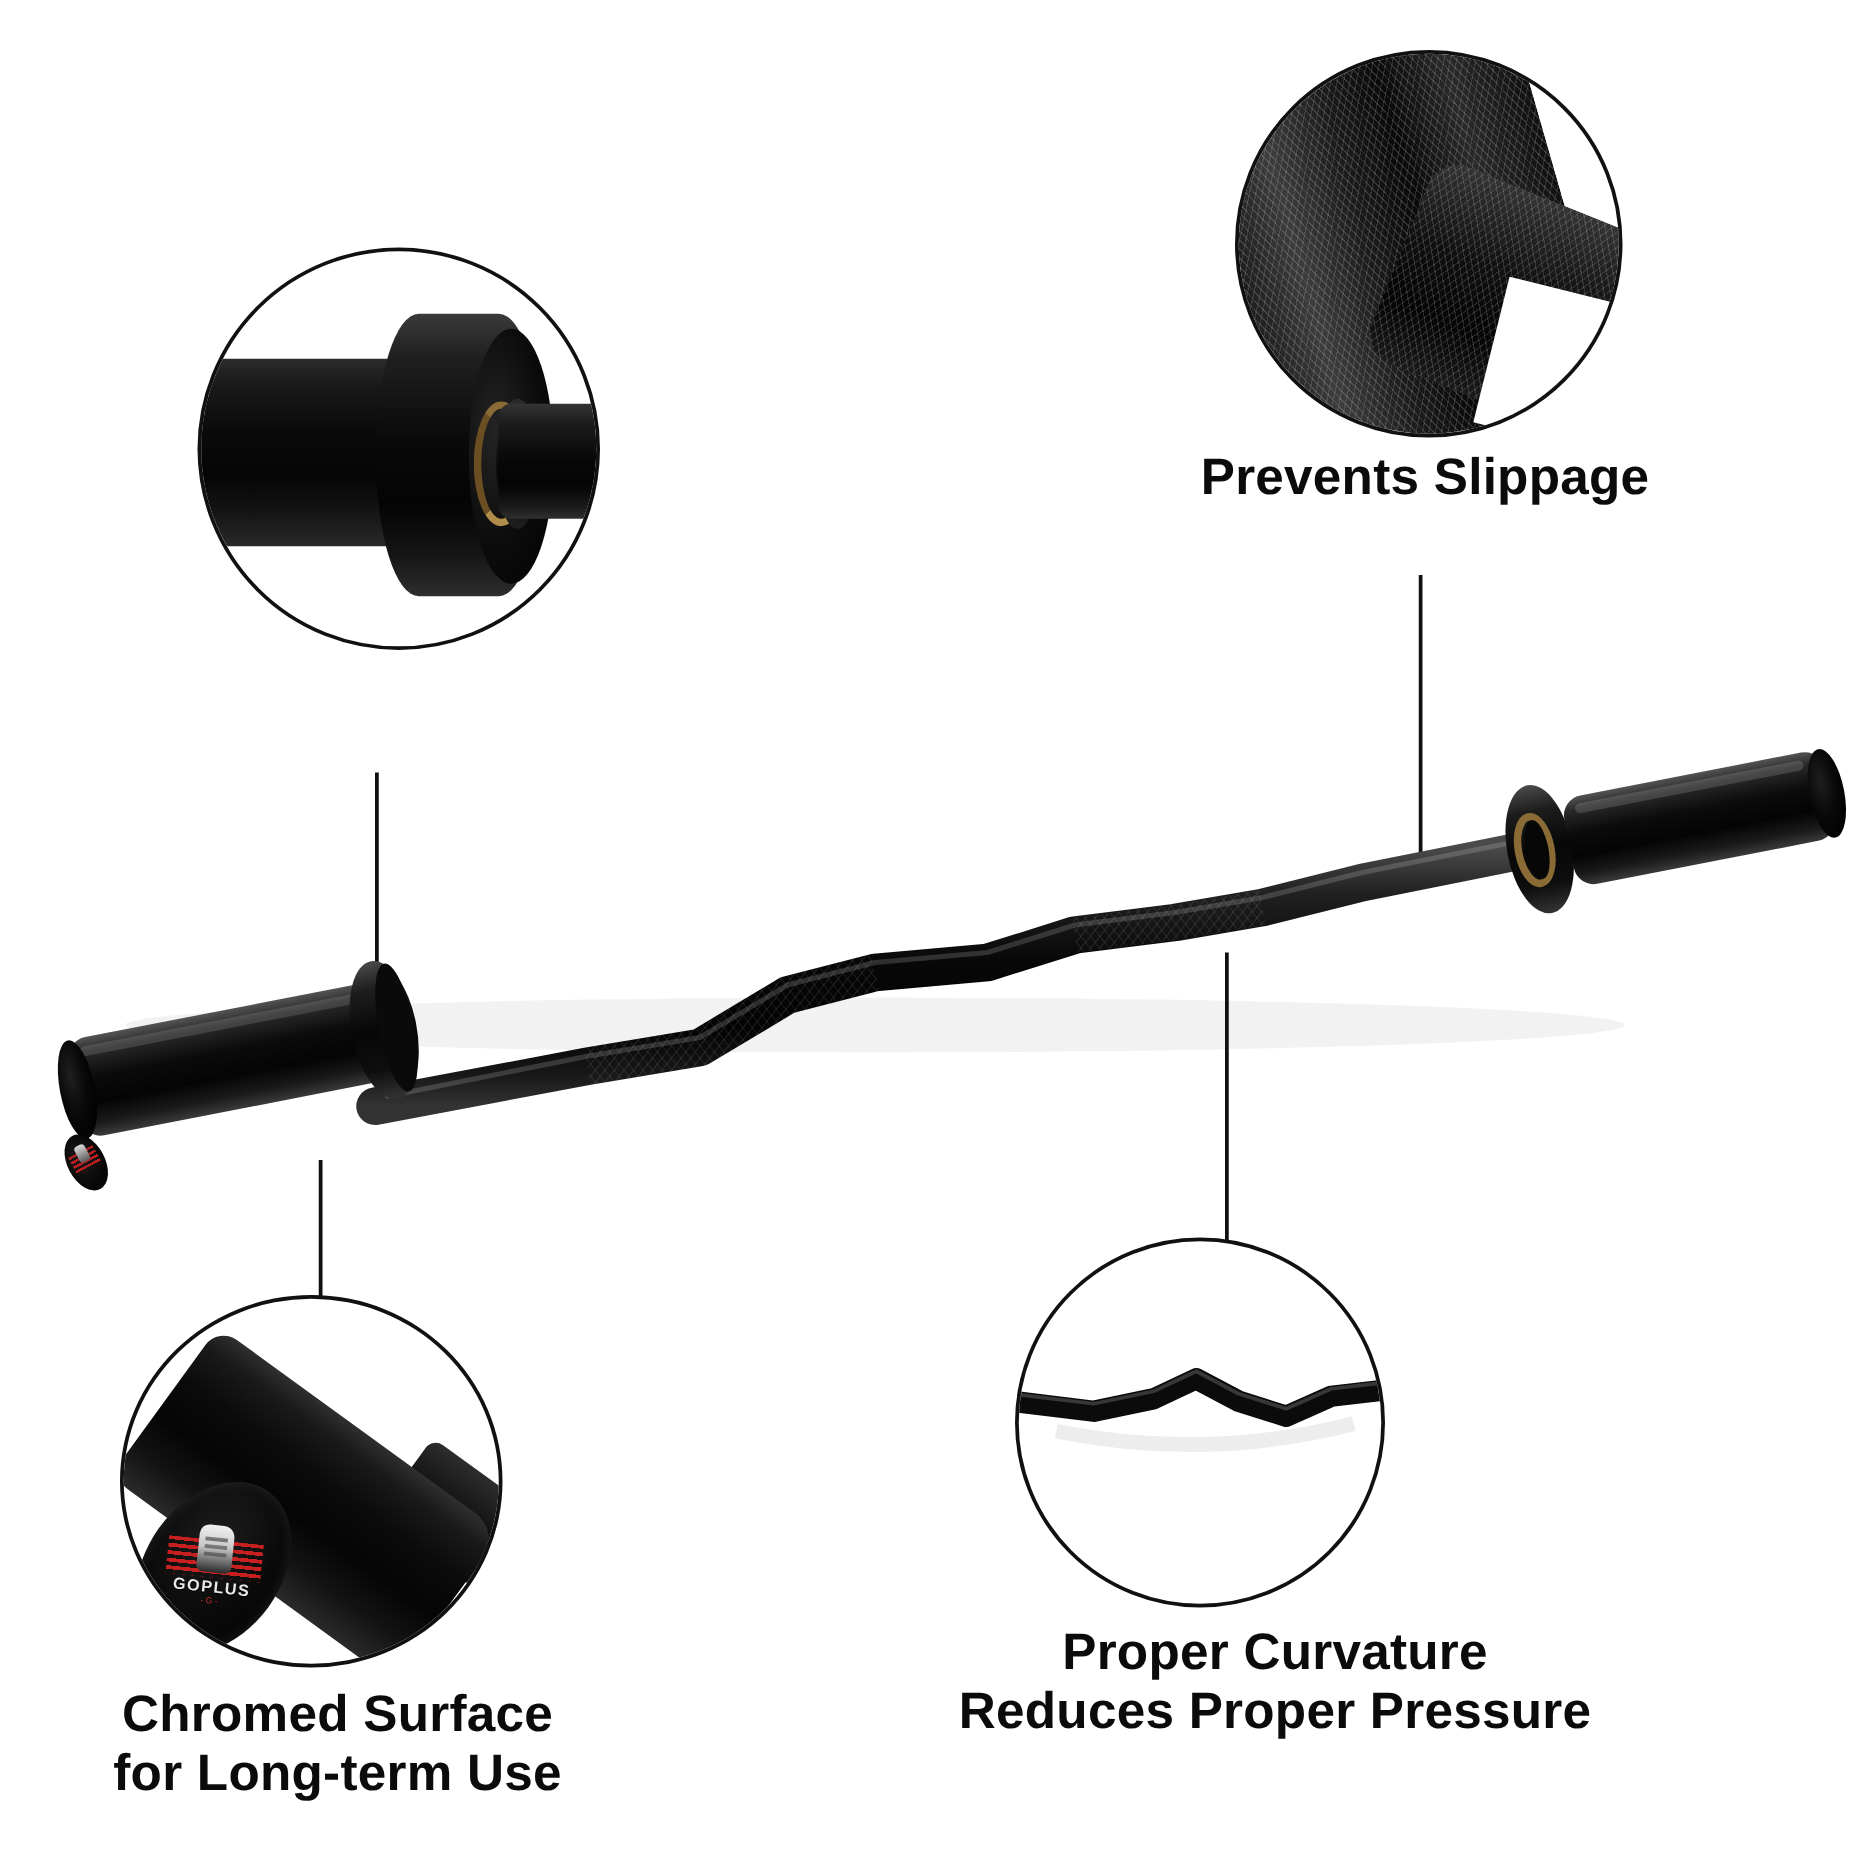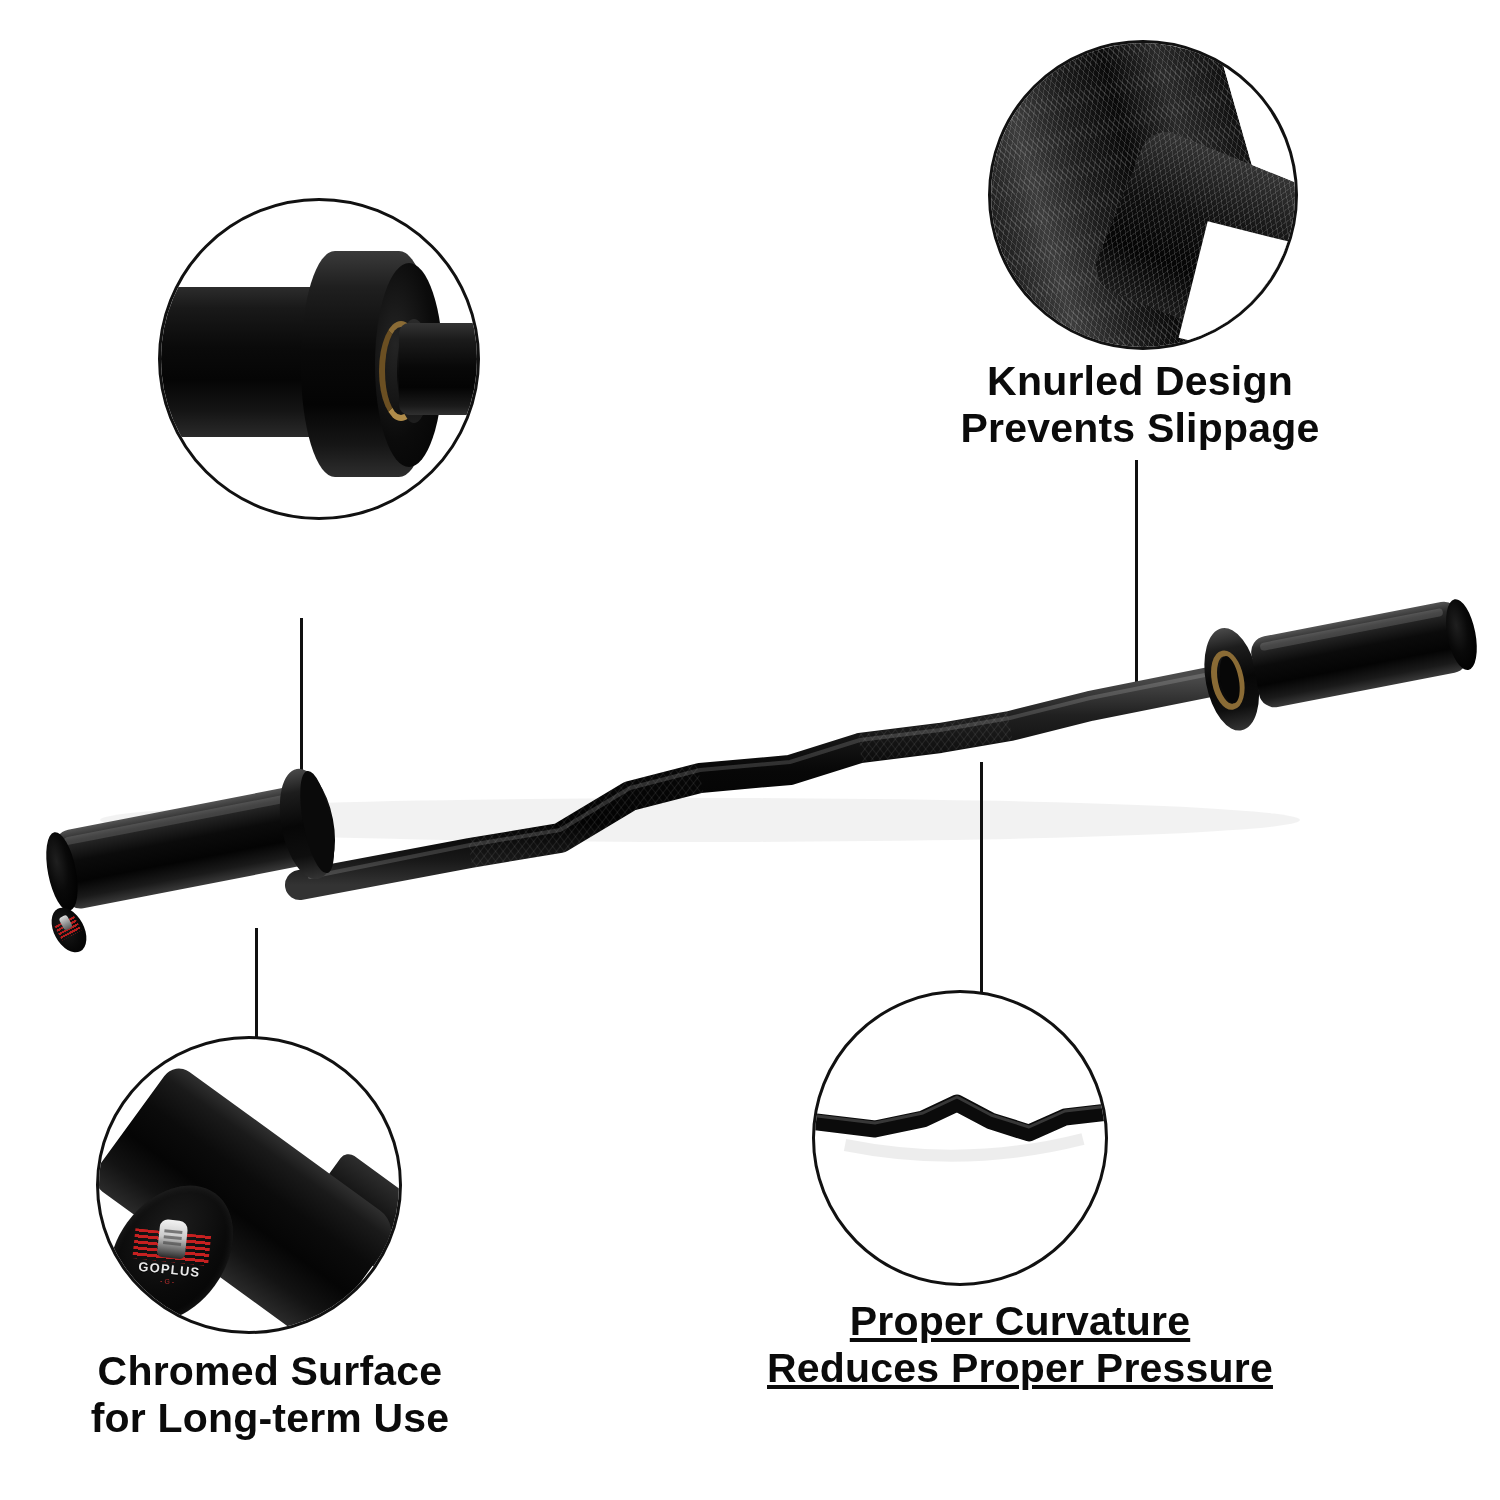--- a/index.html
+++ b/index.html
@@ -274,21 +274,20 @@
   <div class="leader" style="left:300px; top:618px; height:240px;"></div>
 
   <div class="callout-circle" id="circle-knurl">
     <div class="knurl-tube"></div>
     <div class="knurl-elbow">
       <div class="knurl-notch"></div>
     </div>
   </div>
 
   <div class="label-block" id="label-knurled" style="left:860px; top:358px; width:560px;">
-    <span class="ln">Knurled Design</span>
     <span class="ln">Prevents Slippage</span>
   </div>
 
   <div class="leader" style="left:1135px; top:460px; height:245px;"></div>
 
   <div id="barbell">
     <svg width="1500" height="460" viewBox="0 0 1500 460">
       <defs>
         <linearGradient id="barGrad" x1="0" y1="0" x2="0" y2="1">
           <stop offset="0%" stop-color="#4a4a4a"></stop>
@@ -423,18 +422,18 @@
                L 108 120
                L 142 104
                L 176 122
                L 214 134
                L 250 118
                L 302 112" stroke="rgba(255,255,255,0.18)" stroke-width="3" fill="none" stroke-linecap="round" stroke-linejoin="round"></path>
       <path d="M 30 152 Q 150 176 268 146" stroke="rgba(0,0,0,0.07)" stroke-width="12" fill="none"></path>
     </svg>
   </div>
 
-  <div class="label-block" id="label-curvature" style="left:700px; top:1298px; width:640px;text-decoration:underline;">
+  <div class="label-block" id="label-curvature" style="left:700px; top:1298px; width:640px;">
     <span class="ln">Proper Curvature</span>
     <span class="ln">Reduces Proper Pressure</span>
   </div>
 
 </div>
 
 </body></html>

